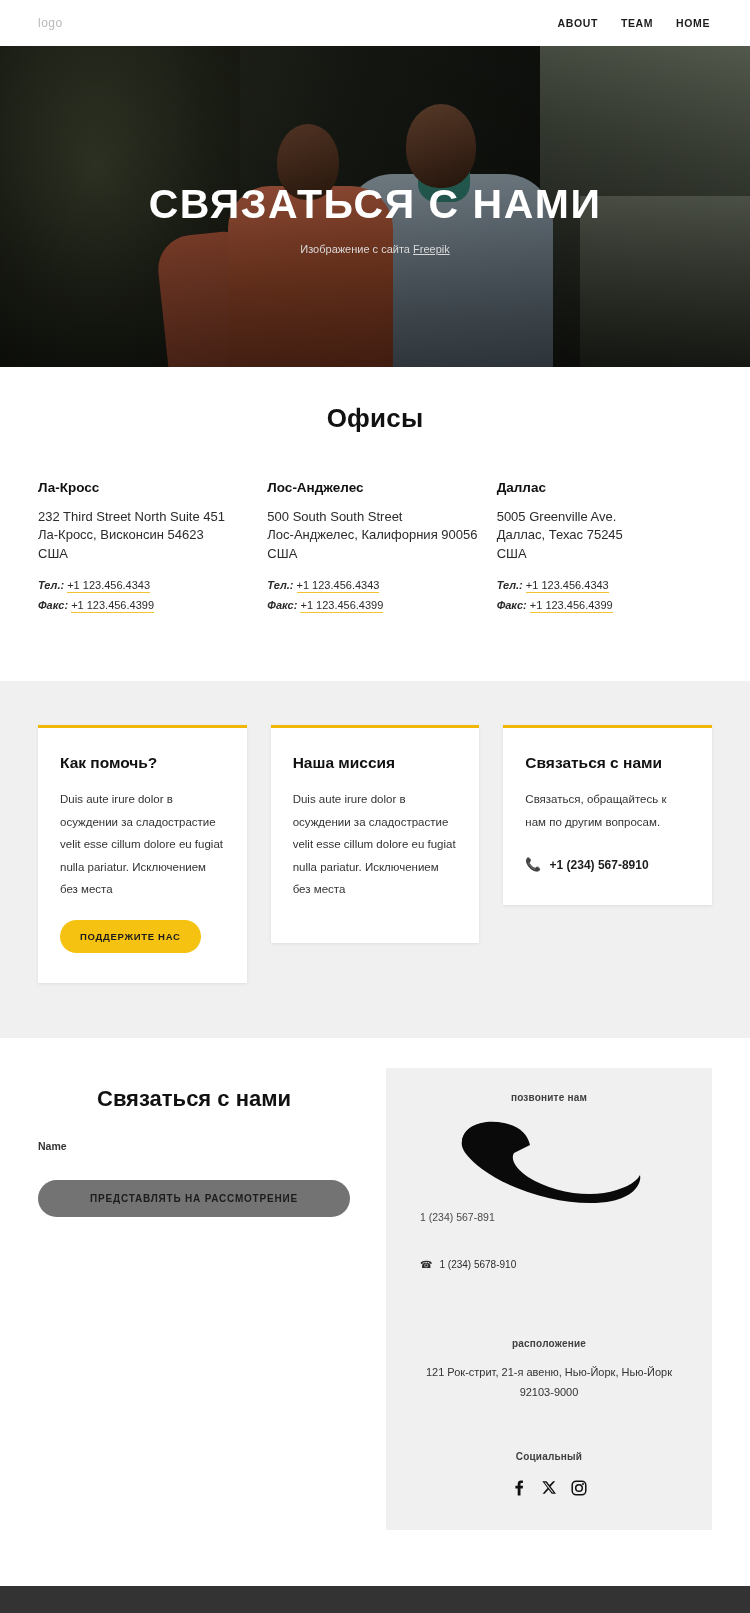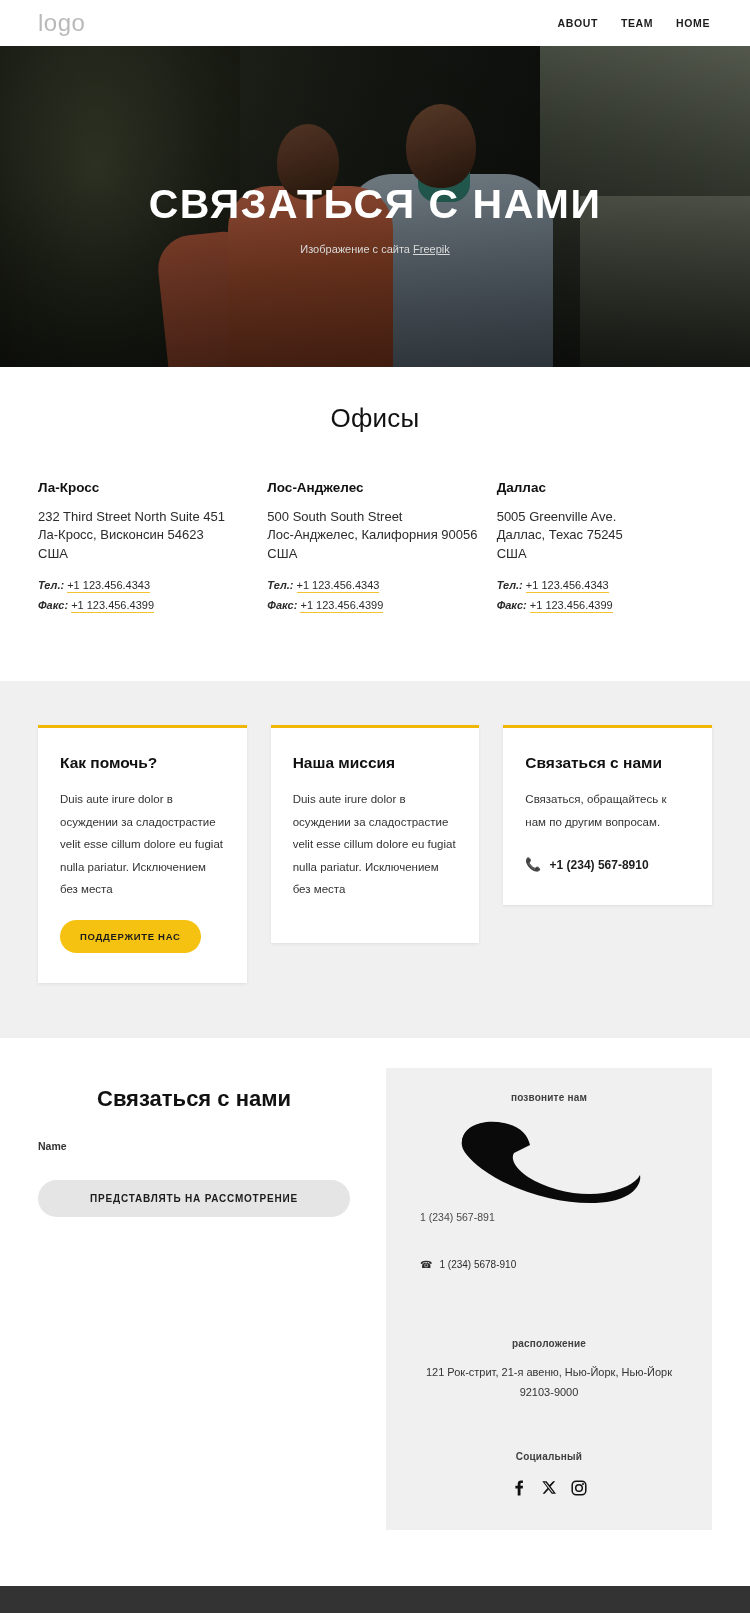--- a/index.html
+++ b/index.html
@@ -15,21 +15,21 @@
   
   .site-header {
     height: 46px;
     background: #ffffff;
     display: flex;
     align-items: center;
     justify-content: space-between;
     padding: 0 40px 0 38px;
   }
   .logo {
-    font-size: 24px;
+    font-size: 12px;
     color: #b9b9b9;
     letter-spacing: .5px;
     font-weight: 400;
   }
   .nav { display: flex; align-items: center; gap: 23px; }
   .nav-link {
     font-size: 10.5px;
     font-weight: 700;
     letter-spacing: .6px;
     color: #1c1c1c;
@@ -133,21 +133,21 @@
   .hero-credit a { color: #d9d9d9; text-decoration: underline; cursor: pointer; }
 
   
   .offices {
     background: #ffffff;
     padding: 36px 0 62px;
   }
   .section-title {
     text-align: center;
     font-size: 26px;
-    font-weight: 400;
+    font-weight: 700;
     letter-spacing: .2px;
     color: #111111;
     margin-bottom: 46px;
   }
   .offices-grid {
     display: grid;
     grid-template-columns: repeat(3, 1fr);
     column-gap: 14px;
     padding: 0 38px;
   }
@@ -262,21 +262,21 @@
     font-family: "Liberation Sans", sans-serif;
     font-size: 11.5px;
     color: #2b2b2b;
     padding: 4px 4px 7px;
     outline: none;
   }
   .field input::placeholder, .field textarea::placeholder { color: #a6a6a6; }
   .field textarea { height: 76px; resize: vertical; }
   .btn-submit {
     width: 100%;
-    background: #e5e5e5;
+    background: #737373;
     color: #1c1c1c;
     border: none;
     border-radius: 22px;
     padding: 13px 0;
     font-family: "Liberation Sans", sans-serif;
     font-size: 10px;
     font-weight: 700;
     letter-spacing: .8px;
     cursor: pointer;
     margin-top: 10px;

